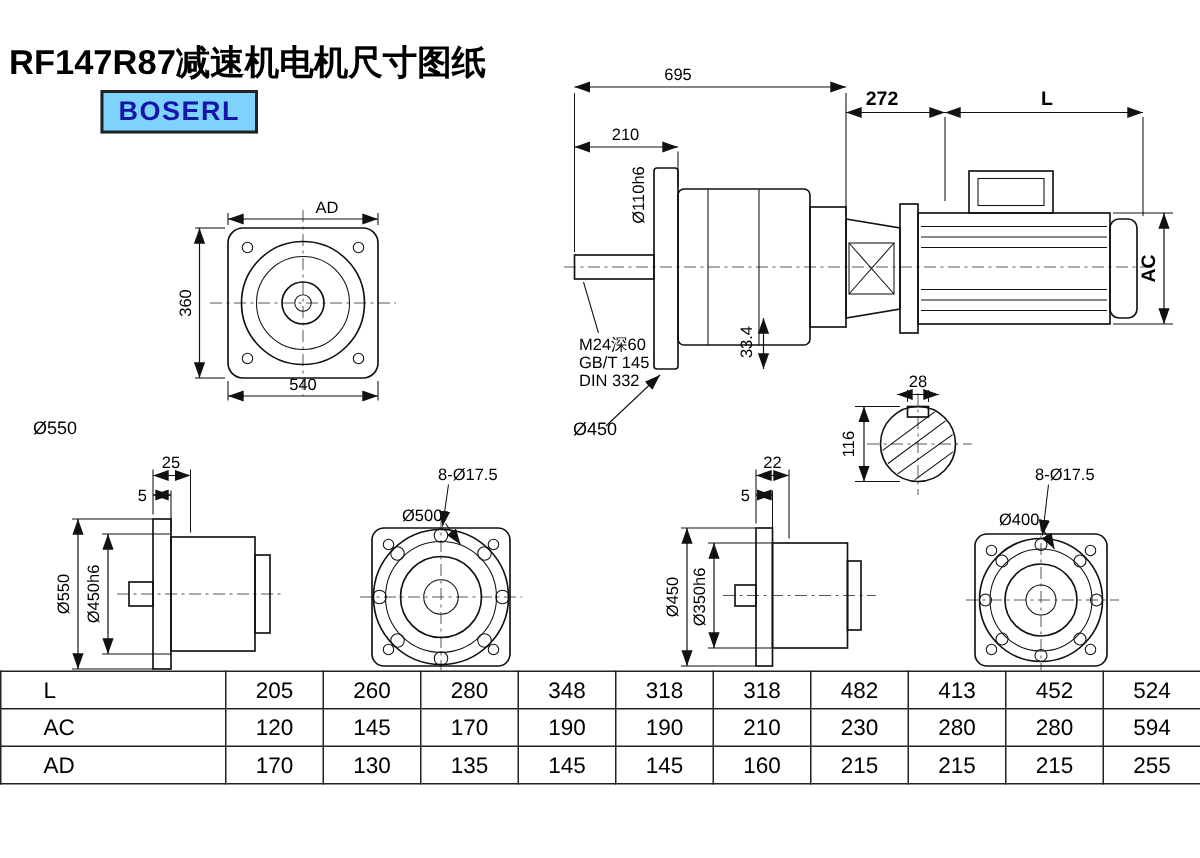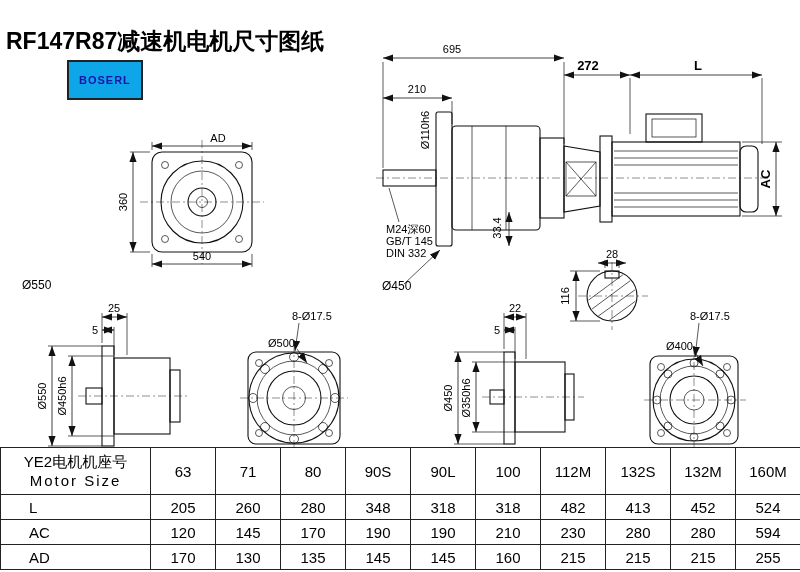--- a/index.html
+++ b/index.html
@@ -1,20 +1,20 @@
 <!DOCTYPE html>
 <html><head>
 <meta charset="utf-8">
 <style>
   html,body{margin:0;padding:0;}
   body{width:800px;height:572px;background:#fff;position:relative;overflow:hidden;
        color:#000;font-family:"Liberation Sans",sans-serif;}
   .title{position:absolute;left:6px;top:2px;font-size:23px;font-weight:bold;white-space:nowrap;margin-top:24px;}
-  .logo{position:absolute;left:67px;top:60px;border:2px solid #222;padding:12px 10px;
-        font-size:11px;font-weight:bold;color:#1515a8;background:#0ea5e9;letter-spacing:1px;}
+  .logo{position:absolute;left:67px;top:60px;border:2px solid #222;padding:2px 10px;
+        font-size:18px;font-weight:bold;color:#1515a8;background:#7dd3fc;letter-spacing:1px;}
   svg.drawing{position:absolute;left:0;top:0;}
   svg text{font-family:"Liberation Sans",sans-serif;font-size:11px;fill:#000;}
   svg text.b{font-weight:bold;font-size:13px;}
   svg text.lg{font-size:12px;}
   .ln{stroke:#111;stroke-width:1.1;fill:none;}
   .thin{stroke:#111;stroke-width:0.7;fill:none;}
   .dim{stroke:#111;stroke-width:0.8;fill:none;}
   .cl{stroke:#444;stroke-width:0.6;stroke-dasharray:8 3 2 3;fill:none;}
   table.dim-table{position:absolute;left:0;top:447px;width:800px;border-collapse:collapse;
         table-layout:fixed;background:#fff;}
@@ -260,36 +260,20 @@
       <col style="width:65px">
       <col style="width:65px">
     <col style="width:65px">
       <col style="width:65px">
       <col style="width:65px">
       <col style="width:65px">
     <col style="width:65px">
       <col style="width:65px">
   </colgroup>
   <tbody>
-    <tr class="hdr">
-      <td>
-        <div>YE2电机机座号</div>
-        <div class="hdr-en">Motor Size</div>
-      </td>
-      <td>63</td>
-      <td>71</td>
-      <td>80</td>
-      <td>90S</td>
-      <td>90L</td>
-      <td>100</td>
-      <td>112M</td>
-      <td>132S</td>
-      <td>132M</td>
-      <td>160M</td>
-    </tr>
     <tr>
       <td class="rowlabel">L</td>
       <td>205</td>
       <td>260</td>
       <td>280</td>
       <td>348</td>
       <td>318</td>
       <td>318</td>
       <td>482</td>
       <td>413</td>

